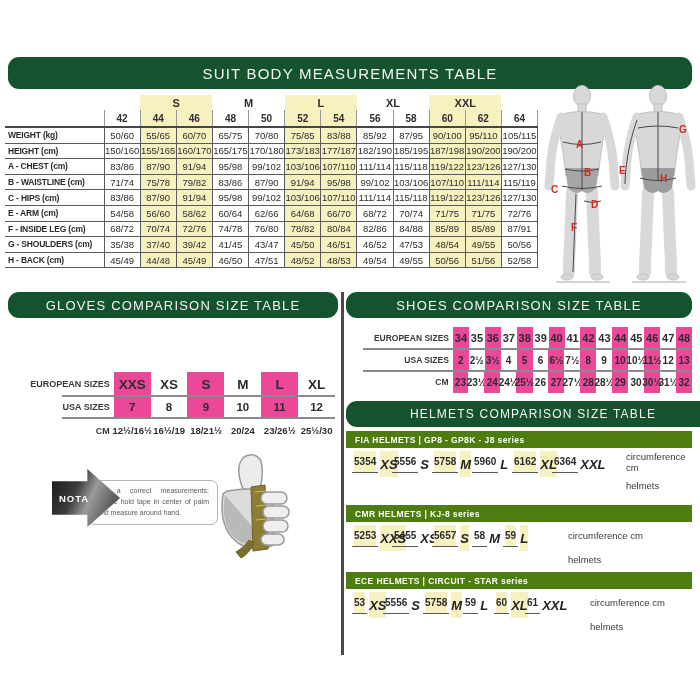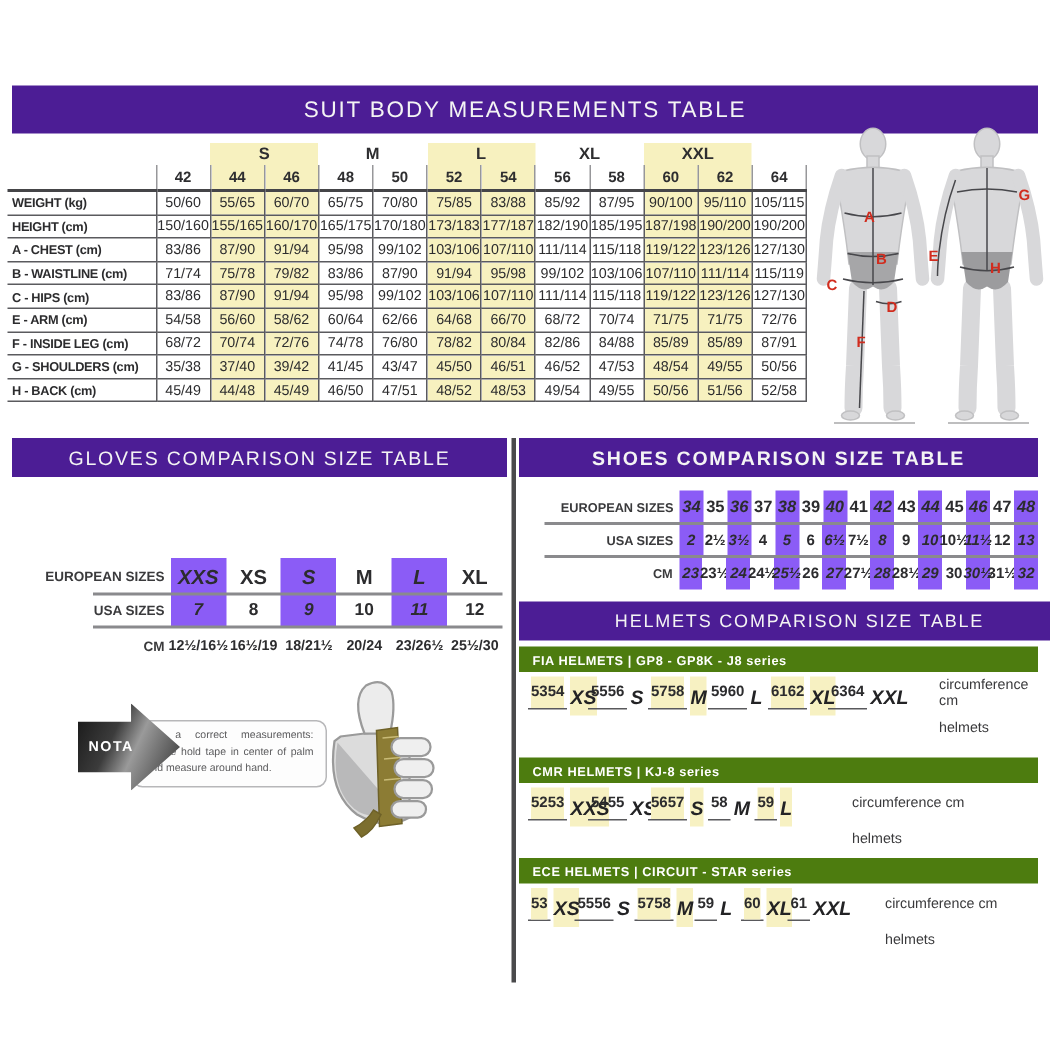--- a/index.html
+++ b/index.html
@@ -1,45 +1,45 @@
 <!DOCTYPE html>
 <html><head>
 <meta charset="utf-8">
 <style>
   html,body{margin:0;padding:0;background:#fff;}
   body{width:700px;height:700px;position:relative;overflow:hidden;
        font-family:"Liberation Sans",sans-serif;color:#3a3a3c;}
   .abs{position:absolute;}
   
-  .bar{position:absolute;background:#4c1d95;color:#f4f4f4;display:flex;align-items:center;
-       justify-content:center;letter-spacing:1.2px;font-weight:400;}
+  .bar{position:absolute;background:#14532d;color:#f4f4f4;display:flex;align-items:center;
+       justify-content:center;letter-spacing:1.2px;font-weight:400;border-radius:11px;}
   #suit-bar{left:8px;top:57px;width:684px;height:32px;font-size:15px;}
   #gloves-bar{left:8px;top:292px;width:330px;height:26px;font-size:13px;}
-  #shoes-bar{left:346px;top:292px;width:346px;height:26px;font-size:13px;font-weight:bold;}
+  #shoes-bar{left:346px;top:292px;width:346px;height:26px;font-size:13px;}
   #helmets-bar{left:346px;top:401px;width:374px;height:26px;font-size:12px;}
   #divider{position:absolute;left:341px;top:292px;width:3px;height:363px;background:#4a4a4c;}
   
   #suit-table{position:absolute;left:5px;top:95px;}
   #suit-table table{border-collapse:collapse;table-layout:fixed;width:533px;}
   #suit-table td{text-align:center;padding:0;white-space:nowrap;overflow:hidden;}
   #suit-table col.lblcol{width:99px;}
   #suit-table tr.letters td{height:15px;font-size:11px;font-weight:bold;color:#2e2e30;}
   #suit-table tr.numbers td{height:16px;font-size:10px;font-weight:bold;color:#2e2e30;
       border-left:1px solid #97979a;border-right:1px solid #97979a;border-bottom:2px solid #454548;}
   #suit-table tr.numbers td.lblcell{border-left:none;border-right:none;}
   #suit-table tbody td{height:14.6px;font-size:9.5px;color:#2c2c2e;border:1px solid #5a5a5e;}
   #suit-table tbody td.lbl{font-size:8.5px;font-weight:bold;text-align:left;padding-left:3px;
       border-left:none;letter-spacing:-.2px;}
   #suit-table .hl{background:#f7f1bf;}
   
   .srow{position:absolute;display:flex;align-items:center;}
   .slabel{font-weight:bold;text-align:right;color:#3a3a3c;}
   .scell{display:flex;align-items:center;justify-content:center;height:100%;color:#2c2c2e;
          font-weight:bold;white-space:nowrap;}
-  .scell.hl{background:#8b5cf6;font-style:italic;}
+  .scell.hl{background:#ec4899;}
   
   #gloves-table .srow{left:30px;width:305px;}
   #gloves-table .srow .slabel{width:80px;font-size:9px;padding-right:4px;}
   #gloves-table .srow .scell{width:37px;}
   #gloves-table .r0{top:372px;height:24px;font-size:13.5px;}
   #gloves-table .r1{top:396px;height:22px;font-size:11.5px;}
   #gloves-table .r2{top:418px;height:25px;font-size:9.5px;}
   .rule{position:absolute;background:#8a8a8d;height:1.5px;}
   #gl-rule1{left:62px;top:395px;width:273px;}
   #gl-rule2{left:62px;top:417px;width:273px;}

